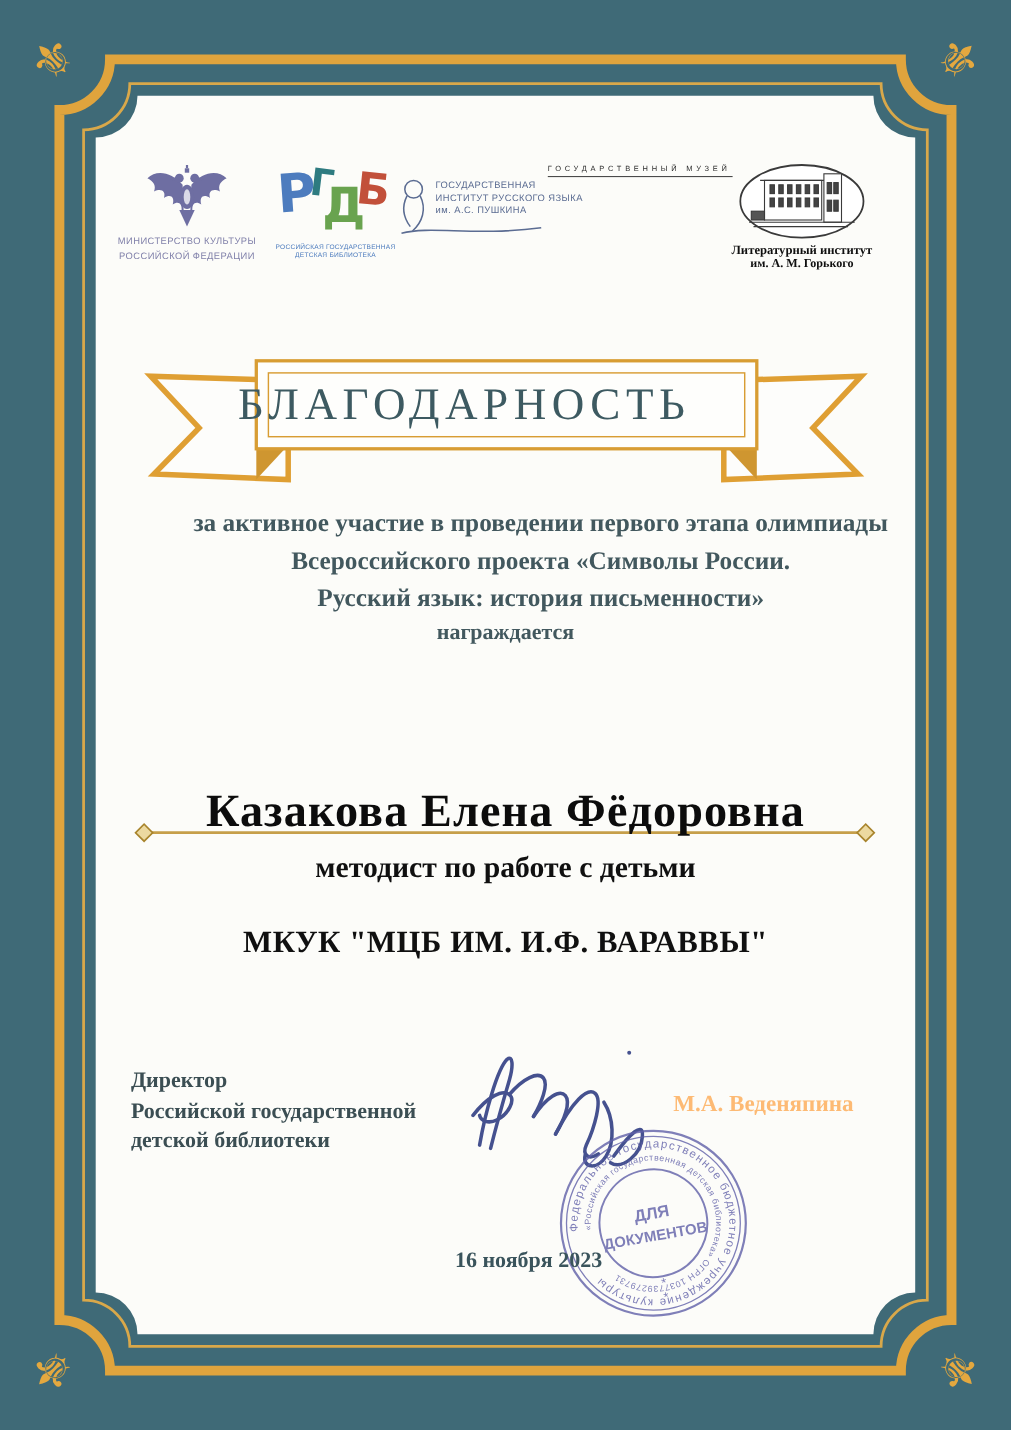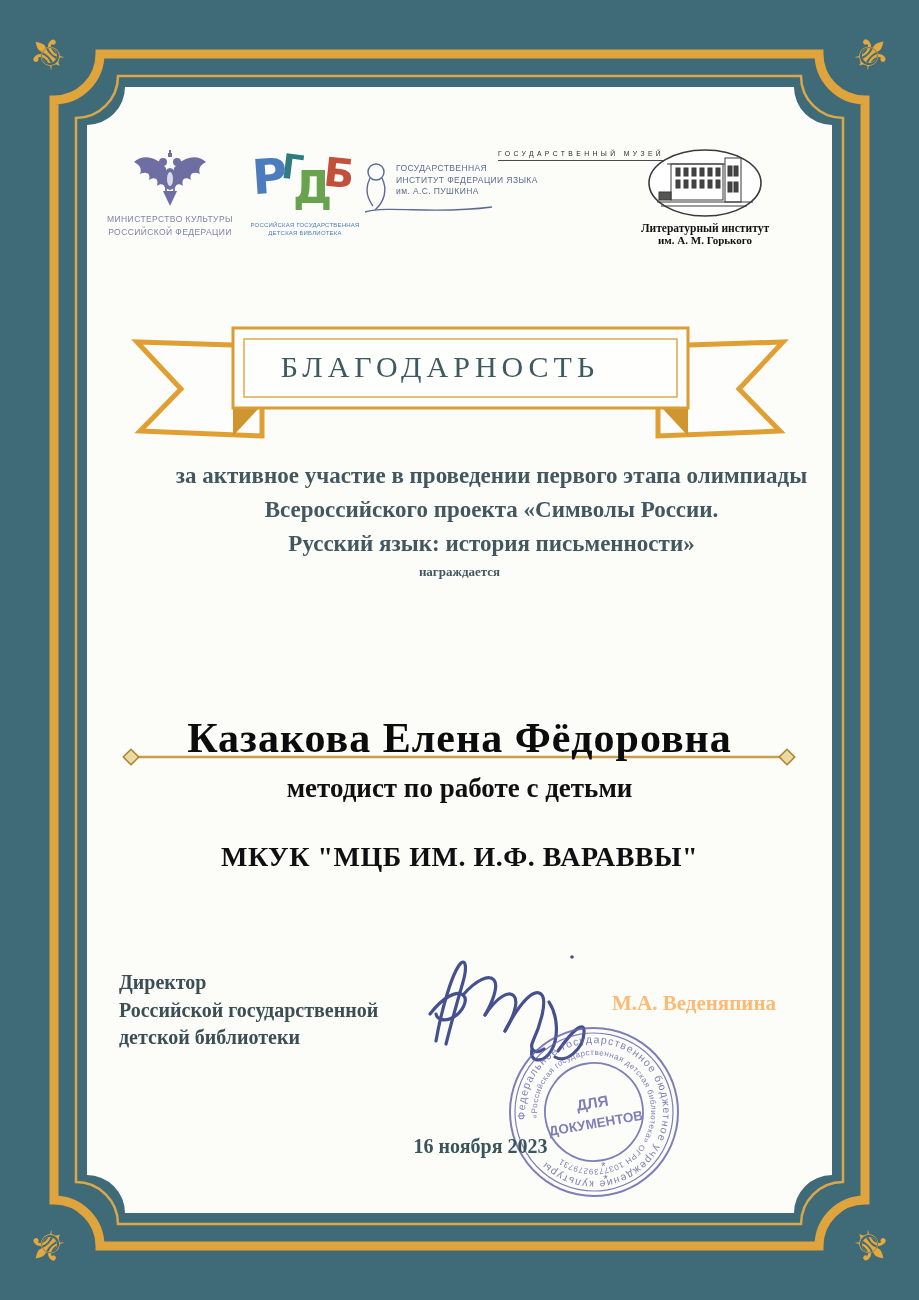--- a/index.html
+++ b/index.html
@@ -7,26 +7,26 @@
     position:relative;width:919px;height:1300px;overflow:hidden;
     background:#3f6a77;
     font-family:"Liberation Serif",serif;
   }
   .abs{position:absolute;}
   svg{display:block;}
   .frame-svg{position:absolute;left:0;top:0;z-index:0;}
   .overlay{position:absolute;z-index:2;}
   .center-text{left:0;width:919px;text-align:center;}
   .banner-title{
-    left:239px;top:326px;width:402px;height:82px;
+    left:221px;top:326px;width:402px;height:82px;
     display:flex;align-items:center;justify-content:center;
-    font-size:30px;letter-spacing:5px;color:#3d5a61;z-index:2;
+    font-size:41px;letter-spacing:5px;color:#3d5a61;z-index:2;
   }
   .reason{top:459px;font-size:23px;font-weight:bold;color:#42585e;line-height:34px;padding-left:32px;}
-  .awarded{top:564px;font-size:13px;font-weight:bold;color:#42585e;}
+  .awarded{top:564px;font-size:20px;font-weight:bold;color:#42585e;}
   .recipient-name{top:714px;font-size:42px;font-weight:bold;color:#0c0c0c;letter-spacing:1px;}
   .role1{top:773px;font-size:27px;font-weight:bold;color:#101010;}
   .role2{top:807px;font-size:27px;font-weight:bold;color:#101010;}
   .org{top:841px;font-size:28px;font-weight:bold;color:#101010;letter-spacing:0.5px;}
   .director{left:119px;top:969px;width:320px;font-size:20px;font-weight:bold;color:#3b4e53;line-height:27.5px;z-index:2;}
   .signatory{left:612px;top:991px;font-size:21px;font-weight:bold;color:#fdba74;z-index:2;}
   .date-line{top:1135px;font-size:20px;font-weight:bold;color:#3a545c;transform:translateX(21px);z-index:2;}
 
   
   .logo{position:absolute;z-index:2;}
@@ -34,21 +34,21 @@
   .logo-ministry .cap{font-family:"Liberation Sans",sans-serif;font-size:8.5px;letter-spacing:0.4px;color:#8181aa;line-height:11px;margin-top:2px;}
   .logo-rgdb{left:250px;top:150px;width:110px;height:92px;}
   .rgdb-letter{position:absolute;font-family:"DejaVu Sans",sans-serif;font-weight:bold;line-height:1;}
   .rgdb-cap{position:absolute;top:72px;left:0;width:110px;text-align:center;font-family:"Liberation Sans",sans-serif;font-size:6px;letter-spacing:0.2px;color:#4d7cbe;line-height:7.5px;}
   .logo-inst{left:362px;top:160px;width:136px;height:62px;}
   .inst-text{position:absolute;left:34px;top:3px;font-family:"Liberation Sans",sans-serif;font-size:8.5px;letter-spacing:0.4px;color:#5b6c92;line-height:11.5px;white-space:nowrap;}
   .logo-museum{left:498px;top:150px;width:168px;}
   .museum-cap{font-family:"Liberation Sans",sans-serif;font-size:6.8px;letter-spacing:3.4px;color:#2c2c2c;border-bottom:1px solid #4a4a4a;padding-bottom:3px;white-space:nowrap;}
   .museum-row{display:flex;align-items:flex-start;margin-top:1px;}
   .museum-script{font-family:"Liberation Serif",serif;font-style:italic;font-size:23px;color:#161616;margin-left:2px;margin-top:6px;}
-  .logo-gorky{left:636px;top:148px;width:138px;text-align:center;}
+  .logo-gorky{left:660px;top:148px;width:138px;text-align:center;}
   .gorky-cap1{font-size:11.5px;font-weight:bold;color:#101010;margin-top:4px;}
   .gorky-cap2{font-size:11px;font-weight:bold;color:#101010;}
 </style>
 </head>
 <body>
 
 <div class="page">
 
   <svg class="frame-svg" width="919" height="1300" viewBox="0 0 919 1300">
 
@@ -149,21 +149,21 @@
     <svg width="136" height="62" viewBox="0 0 136 62" style="position:absolute;left:0;top:0;">
       <g fill="none" stroke="#5b6c92" stroke-width="1.4">
         <circle cx="14" cy="12" r="8"></circle>
         <path d="M8,18 C3,28 5,38 11,46"></path>
         <path d="M20,18 C26,30 22,42 13,50"></path>
         <path d="M3,52 C30,45 70,55 130,47"></path>
       </g>
     </svg>
     <div class="inst-text">
       <div>ГОСУДАРСТВЕННАЯ</div>
-      <div>ИНСТИТУТ ФЕДЕРАЦИИ ЯЗЫКА</div>
+      <div>ИНСТИТУТ РУССКОГО ЯЗЫКА</div>
       <div>им. А.С. ПУШКИНА</div>
     </div>
   </div>
 
   <div class="logo logo-museum">
     <div class="museum-cap">ГОСУДАРСТВЕННЫЙ МУЗЕЙ</div>
   </div>
 
   <div class="logo logo-gorky">
     <svg width="124" height="70" viewBox="0 0 124 70" style="margin:0 auto;display:block;">

